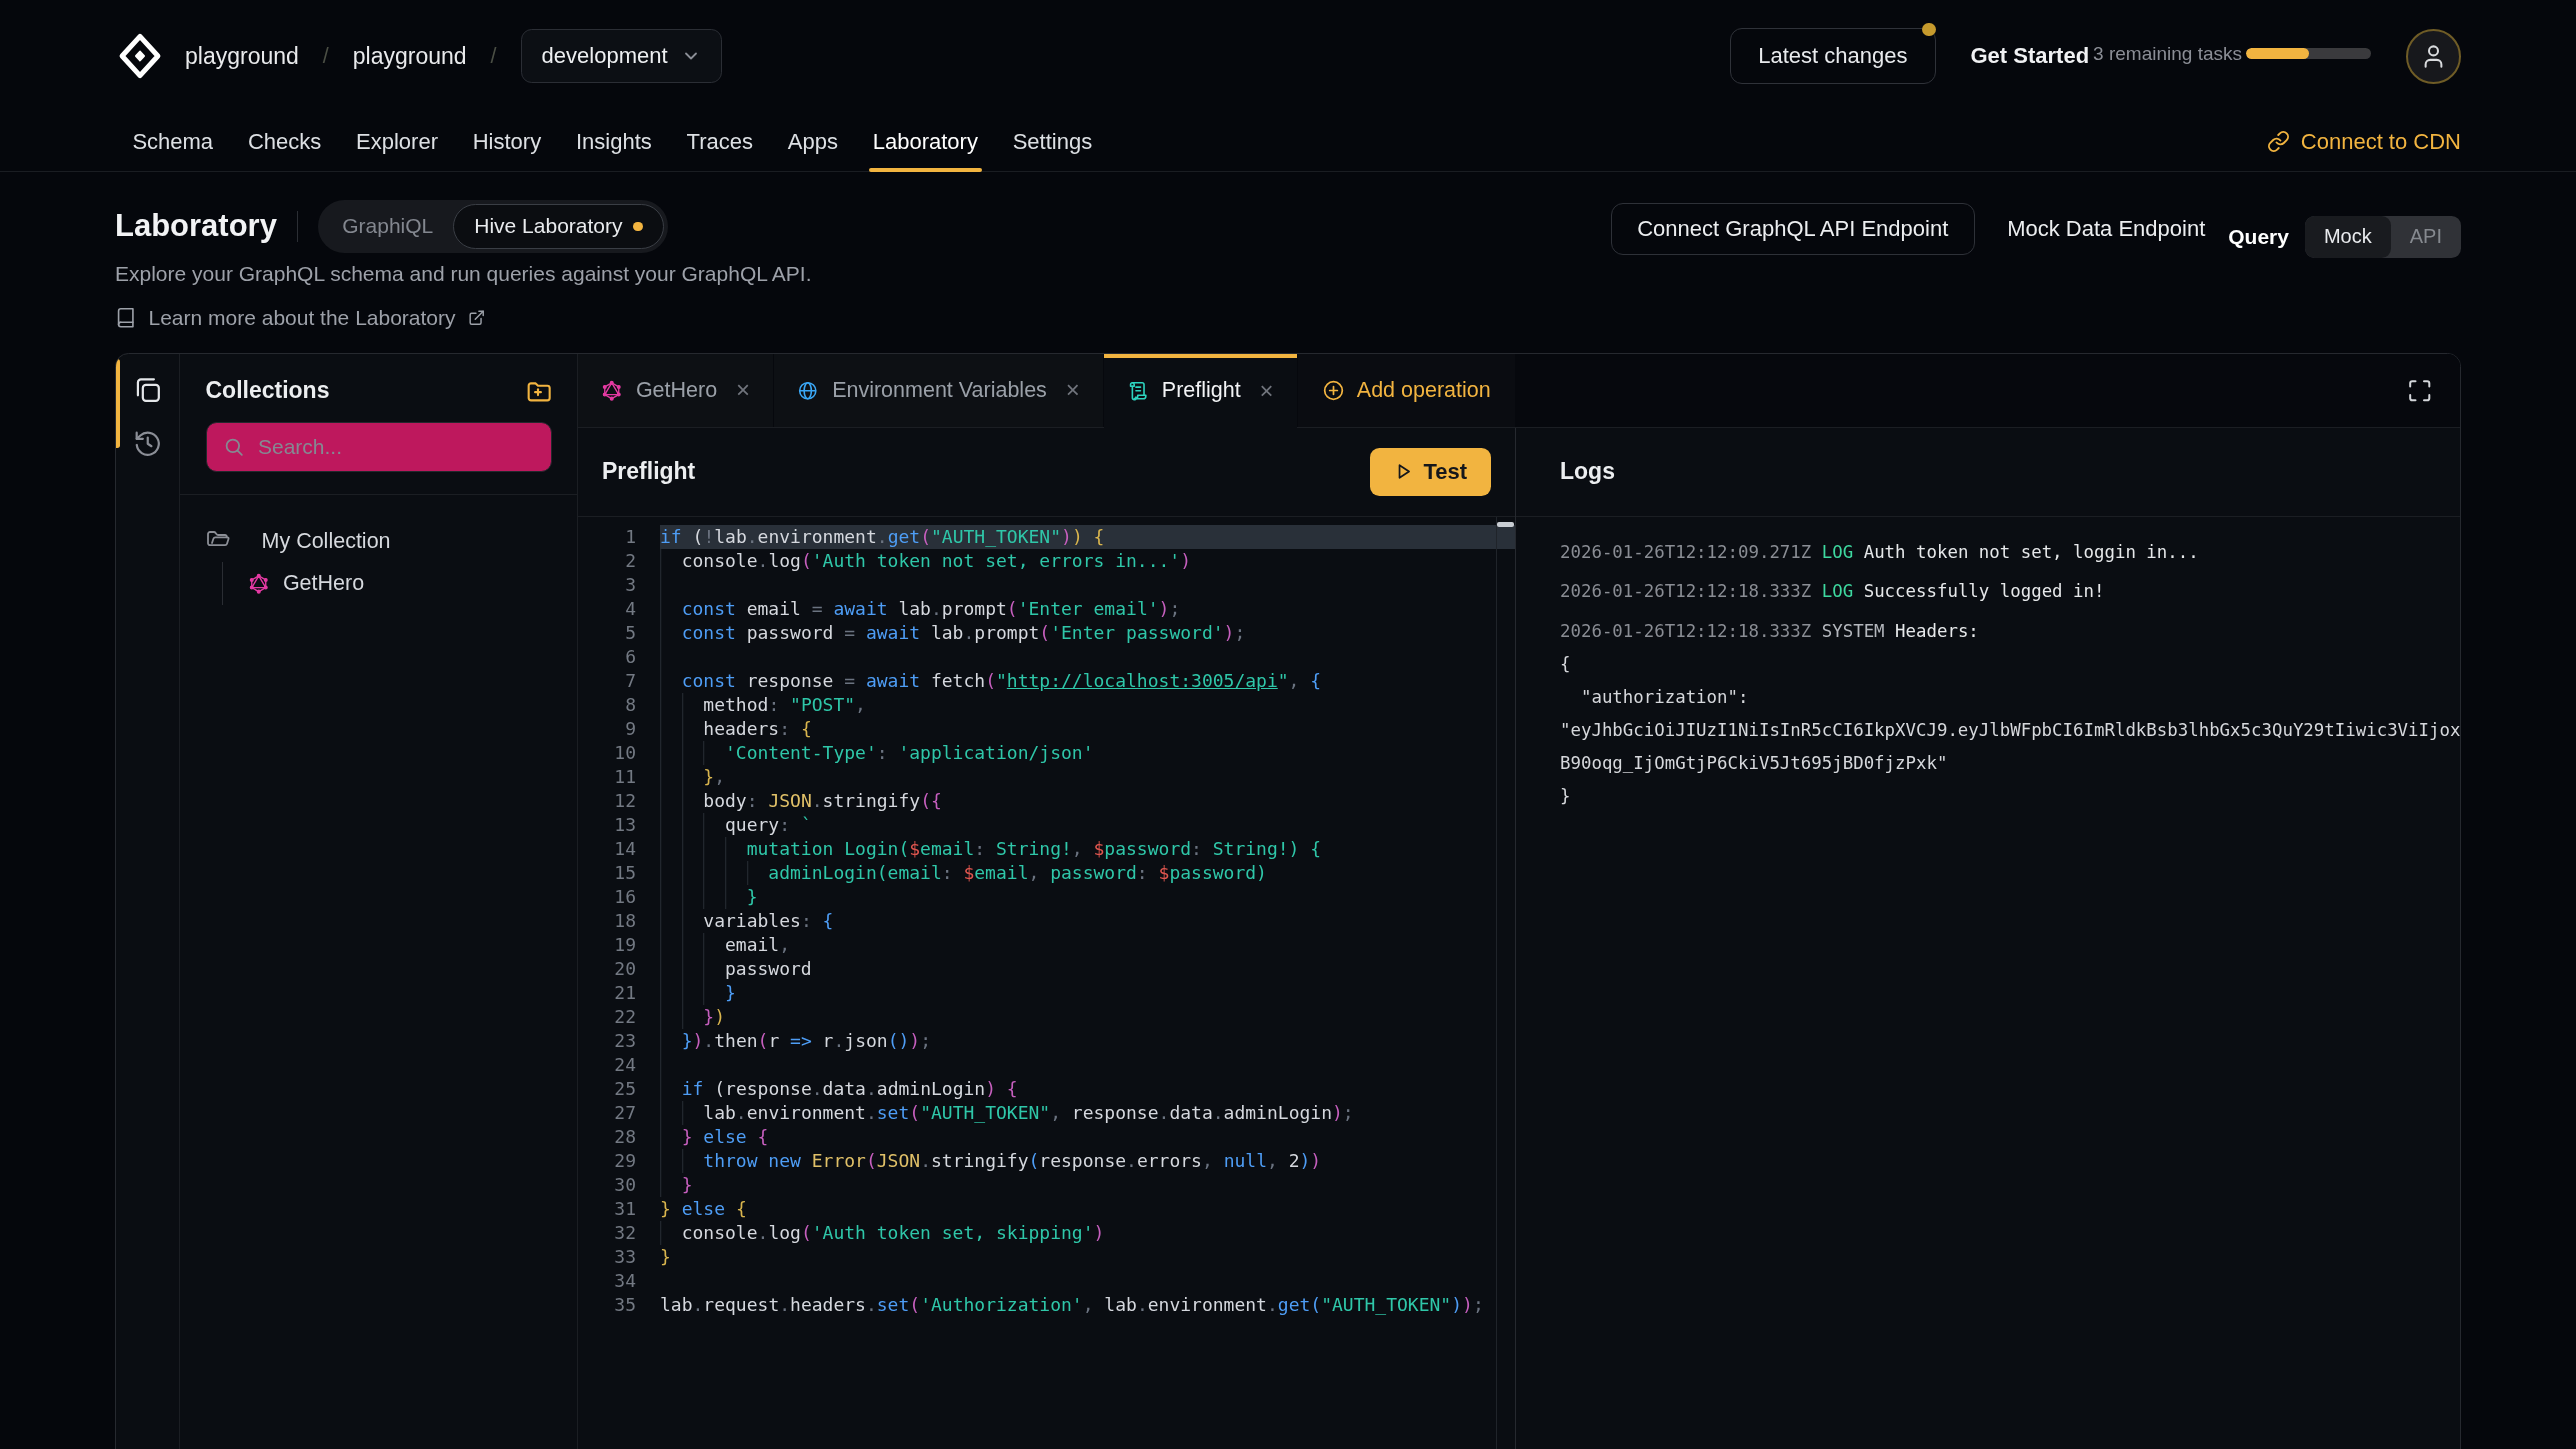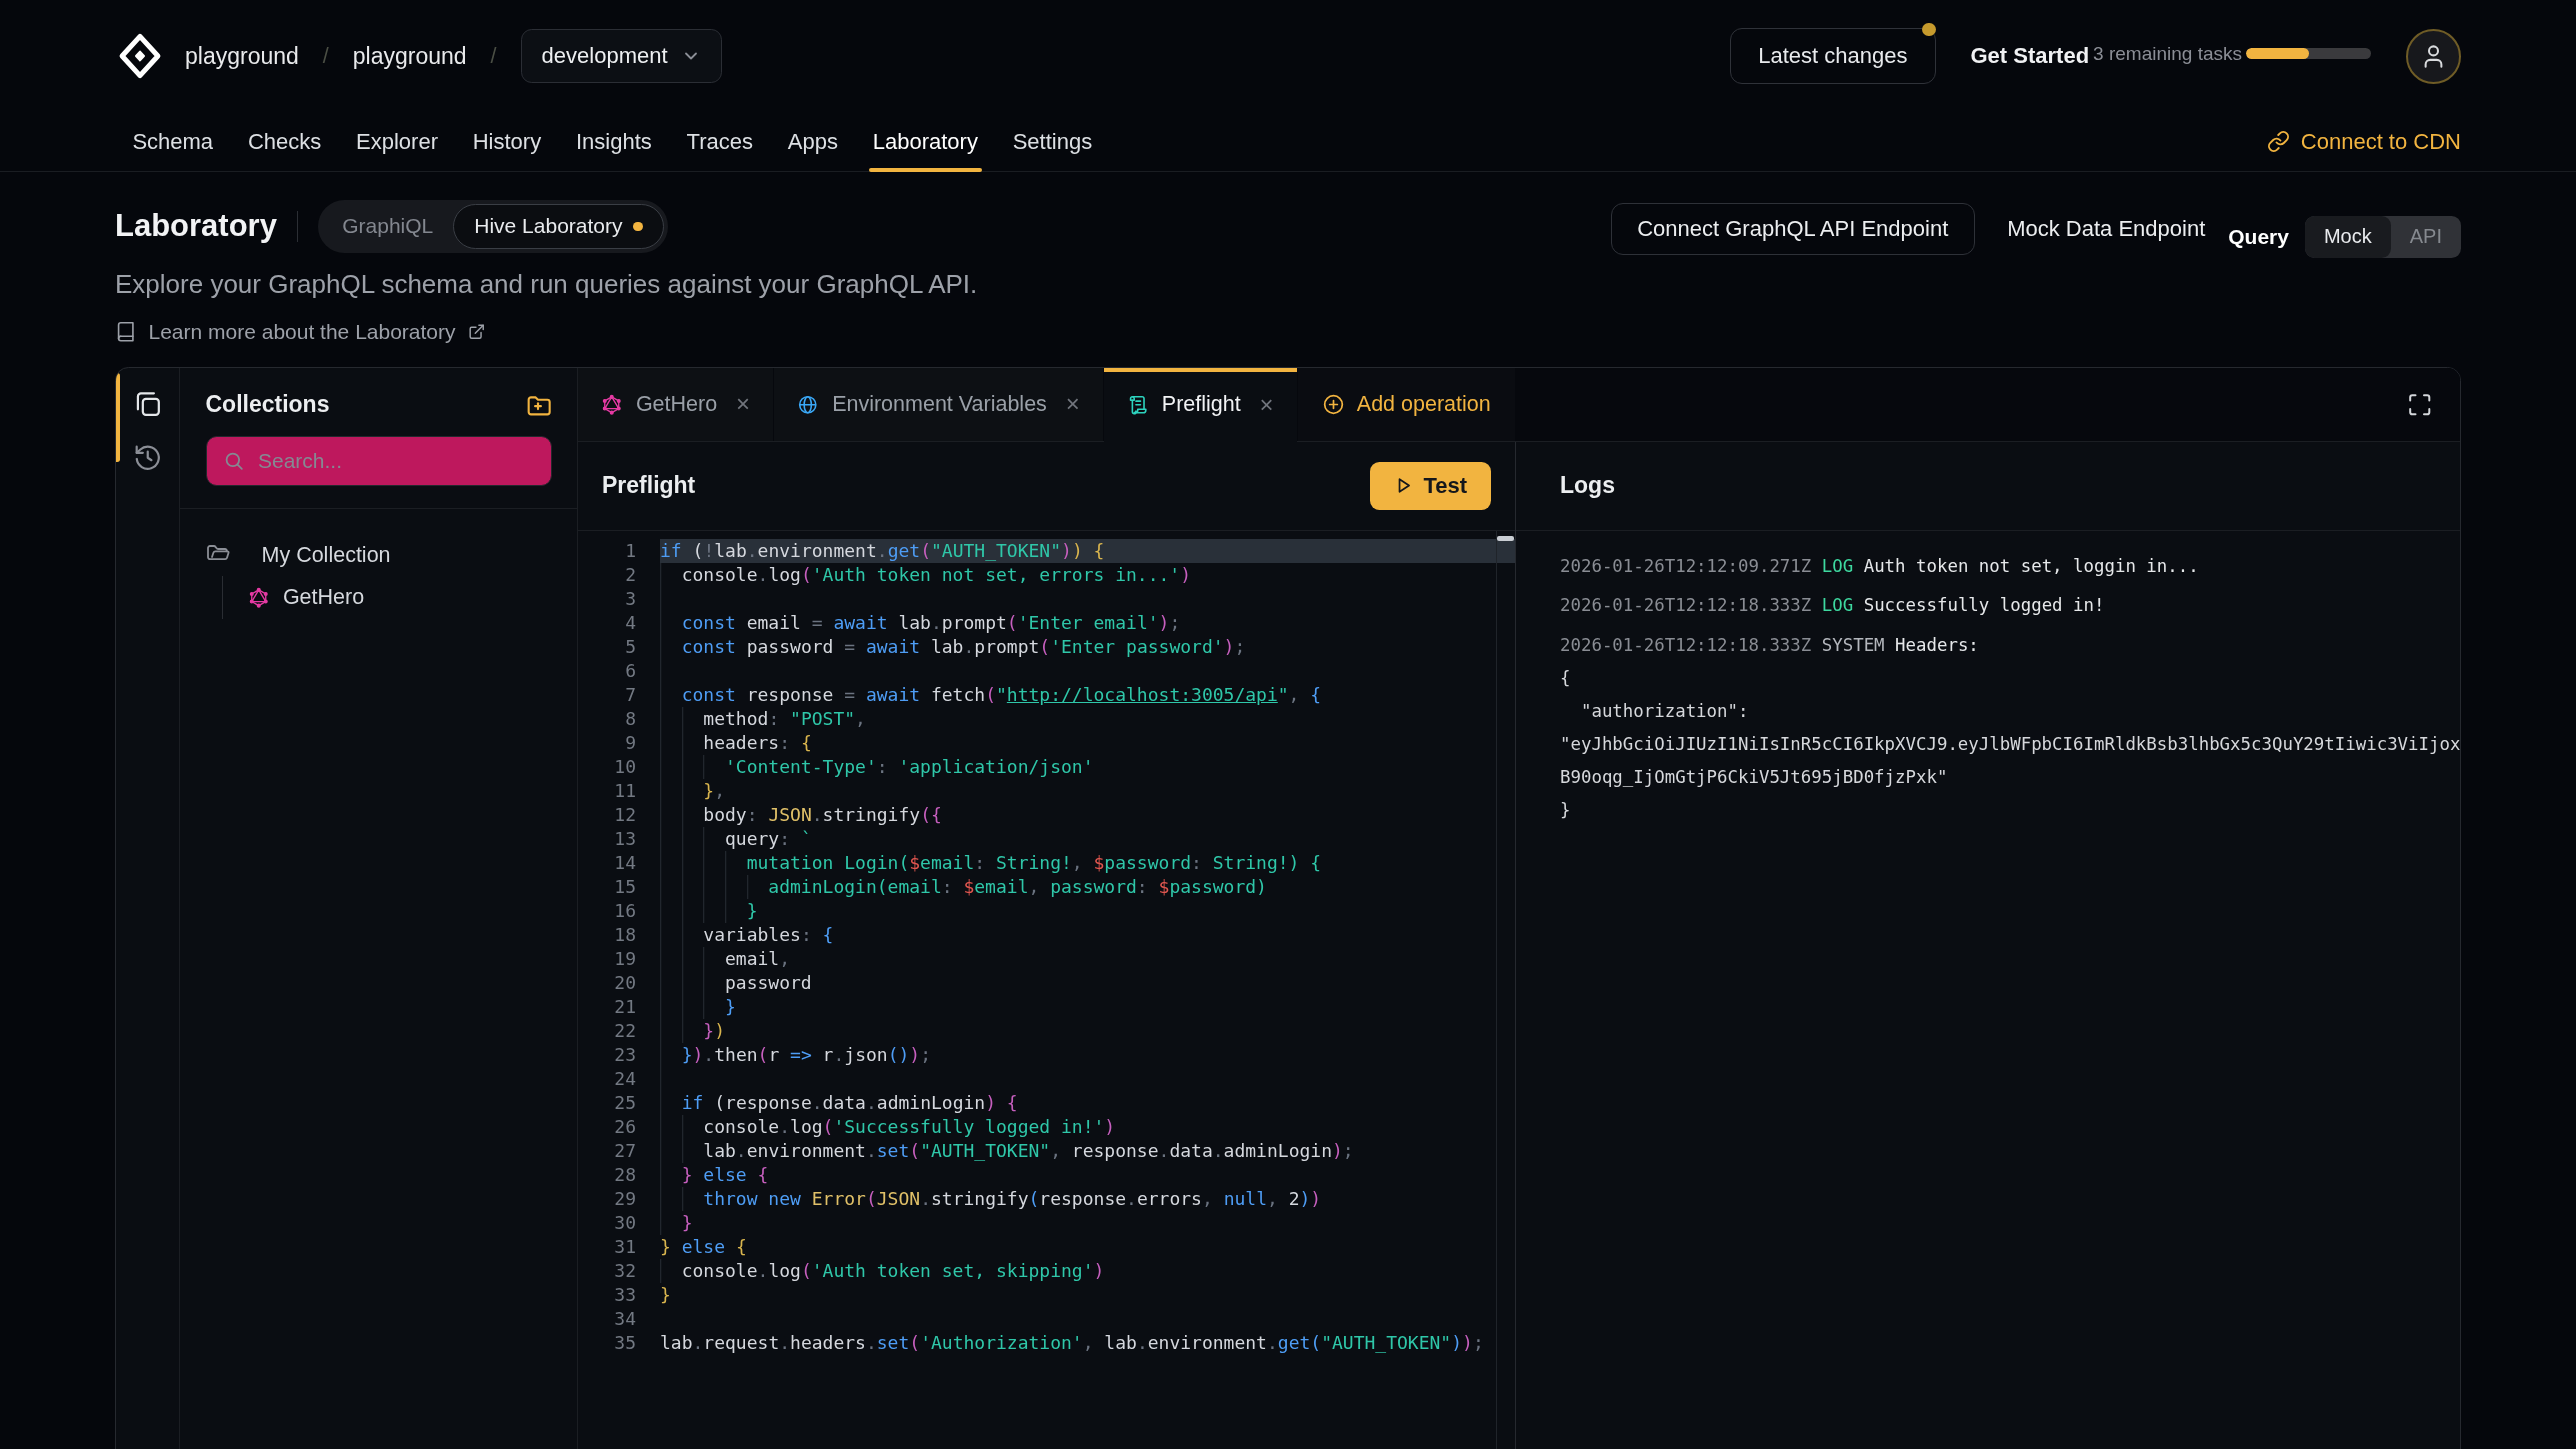--- a/index.html
+++ b/index.html
@@ -44,21 +44,21 @@
   
   .page-head { padding:28px 115px 0; display:flex; justify-content:space-between; align-items:flex-start; }
   .ph-left { }
   .title-row { display:flex; align-items:center; gap:20px; }
   .page-title { font-size:31px; font-weight:600; color:#f2f3f5; margin:0; }
   .vr { width:1.3px; height:31px; background:#2b2e34; }
   .mode-toggle { display:flex; align-items:center; background:#17191e; border-radius:29.5px; padding:4px; }
   .mode-opt { font-size:21px; color:#83878f; padding:9.4px 20px; border-radius:24px; cursor:pointer; display:flex; align-items:center; gap:10.7px; }
   .mode-opt.selected { background:#0b0d11; border:1.3px solid #3a3e45; color:#e9ebee; }
   .mode-dot { width:9.4px; height:9.4px; border-radius:50%; background:#f2b440; }
-  .page-desc { margin-top:16px; font-size:26px; color:#9da1a9; }
+  .page-desc { margin-top:9px; font-size:21px; color:#9da1a9; }
   .learn-row { margin-top:20px; display:flex; align-items:center; gap:12px; color:#9da1a9; font-size:21px; cursor:pointer; }
   .ph-right { display:flex; flex-direction:row; align-items:center; }
   .btn-row { display:flex; align-items:center; gap:9.4px; }
   .outline-btn { height:52px; padding:0 25.5px; border:1.3px solid #2e3138; border-radius:12px;
     background:transparent; font-size:22px; color:#eceef0; cursor:pointer; }
   .ghost-btn { height:52px; padding:0 23px; background:transparent; border:none; font-size:22px; color:#eceef0; cursor:pointer; }
   .query-row { margin-top:16px; display:flex; align-items:center; gap:16px; }
   .query-label { font-size:21px; font-weight:700; color:#fff; }
   .seg-group { display:flex; background:#303237; border-radius:9.4px; overflow:hidden; font-size:20px; }
   .seg { padding:9.4px 19px; color:#85898f; cursor:pointer; }
@@ -511,24 +511,20 @@
               </div>
               <div class="cl">
                 <span class="gut">24</span>
                 <span class="code-line"><span class="gd"></span></span>
               </div>
               <div class="cl">
                 <span class="gut">25</span>
                 <span class="code-line"><span class="gd"></span><span class="tk-k">if</span><span class="tk-i"> (</span><span class="tk-i">response</span><span class="tk-p">.</span><span class="tk-i">data</span><span class="tk-p">.</span><span class="tk-i">adminLogin</span><span class="tk-m">)</span><span class="tk-i"> </span><span class="tk-m">{</span></span>
               </div>
               <div class="cl">
-                <span class="gut">26</span>
-                <span class="code-line"><span class="gd"></span><span class="gd"></span><span class="tk-i">console</span><span class="tk-p">.</span><span class="tk-i">log</span><span class="tk-m">(</span><span class="tk-s">'Successfully logged in!'</span><span class="tk-m">)</span></span>
-              </div>
-              <div class="cl">
                 <span class="gut">27</span>
                 <span class="code-line"><span class="gd"></span><span class="gd"></span><span class="tk-i">lab</span><span class="tk-p">.</span><span class="tk-i">environment</span><span class="tk-p">.</span><span class="tk-k">set</span><span class="tk-m">(</span><span class="tk-s">"AUTH_TOKEN"</span><span class="tk-p">,</span><span class="tk-i"> response</span><span class="tk-p">.</span><span class="tk-i">data</span><span class="tk-p">.</span><span class="tk-i">adminLogin</span><span class="tk-m">)</span><span class="tk-p">;</span></span>
               </div>
               <div class="cl">
                 <span class="gut">28</span>
                 <span class="code-line"><span class="gd"></span><span class="tk-m">}</span><span class="tk-i"> </span><span class="tk-k">else</span><span class="tk-i"> </span><span class="tk-m">{</span></span>
               </div>
               <div class="cl">
                 <span class="gut">29</span>
                 <span class="code-line"><span class="gd"></span><span class="gd"></span><span class="tk-k">throw new</span><span class="tk-i"> </span><span class="tk-Y">Error</span><span class="tk-m">(</span><span class="tk-Y">JSON</span><span class="tk-p">.</span><span class="tk-i">stringify</span><span class="tk-b">(</span><span class="tk-i">response</span><span class="tk-p">.</span><span class="tk-i">errors</span><span class="tk-p">,</span><span class="tk-i"> </span><span class="tk-k">null</span><span class="tk-p">,</span><span class="tk-i"> 2</span><span class="tk-b">)</span><span class="tk-m">)</span></span>

